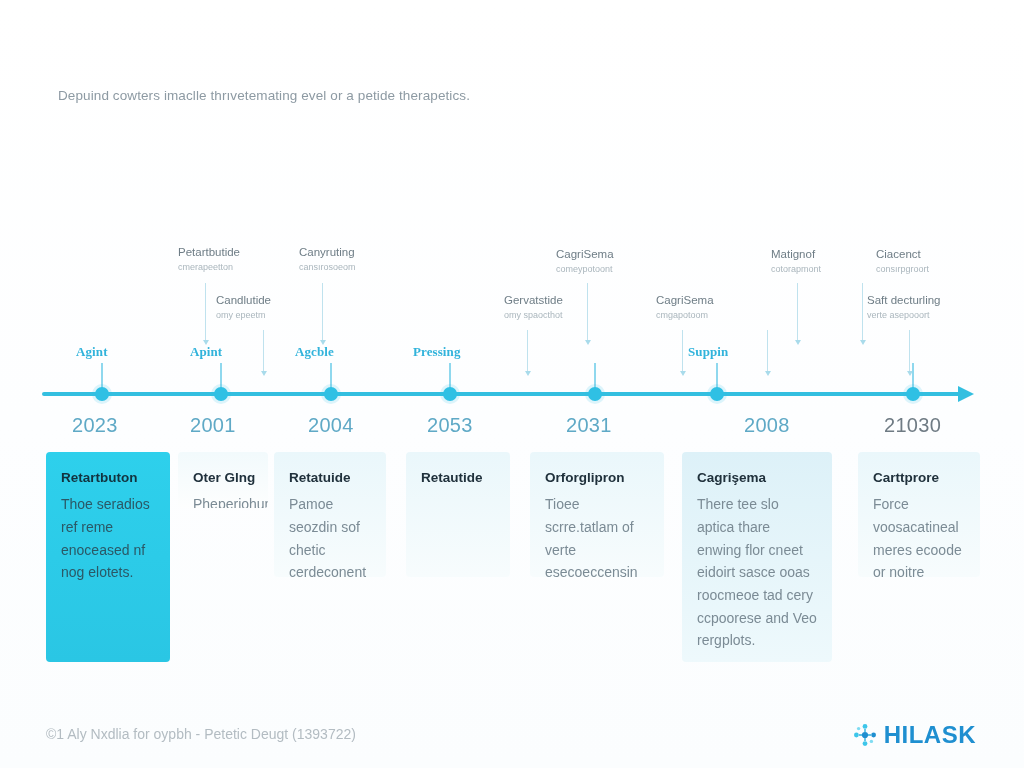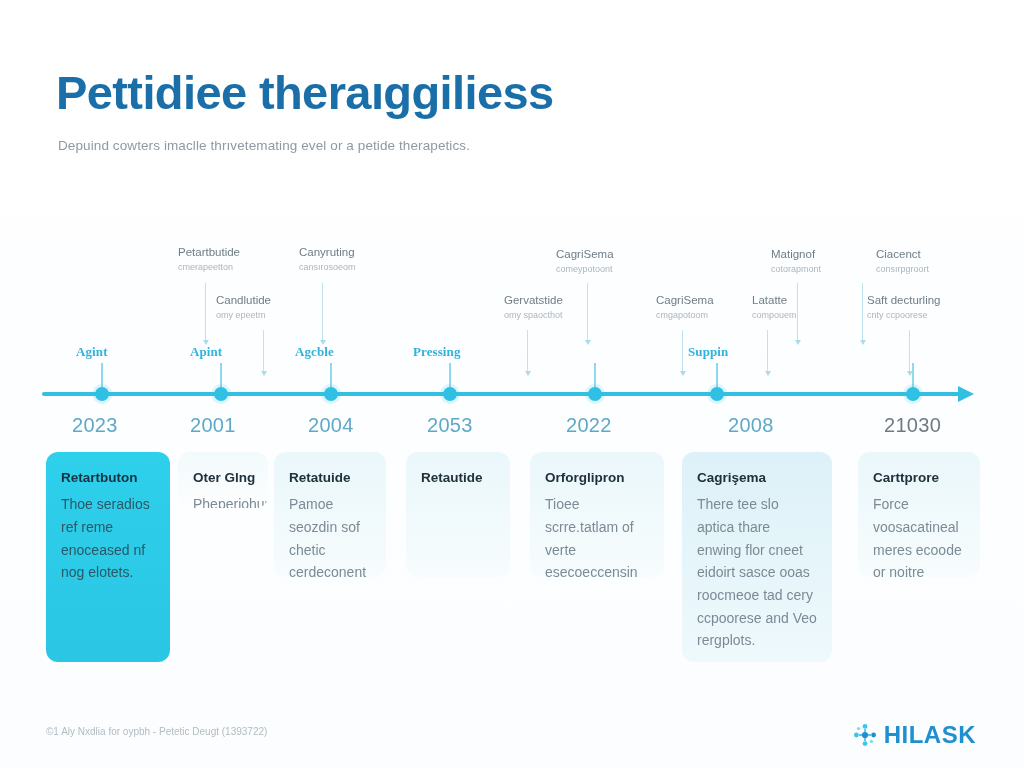--- a/index.html
+++ b/index.html
@@ -174,21 +174,21 @@
   .cards {
     position: absolute;
     left: 0;
     top: 452px;
     width: 1024px;
     height: 230px;
   }
   .card {
     position: absolute;
     top: 0;
-    border-radius: 12px;
+    border-radius: 4px;
     padding: 18px 15px 14px 15px;
     box-sizing: border-box;
     background: linear-gradient(180deg, #eaf7fb 0%, #f7fcfd 100%);
     overflow: hidden;
   }
   .card.pale  { background: linear-gradient(180deg, #ddf1f8 0%, #eef9fc 100%); }
   .card.faint { background: linear-gradient(180deg, #f2fafc 0%, #fdfefe 100%); }
   .card.accent {
     background: linear-gradient(180deg, #2ed0ec 0%, #2ac6e4 100%);
   }
@@ -207,21 +207,21 @@
     color: #7b8b95;
     margin: 0;
   }
   .card.accent .card-body { color: #2b5866; }
 
   
   .footer-note {
     position: absolute;
     left: 46px;
     top: 726px;
-    font-size: 10px;
+    font-size: 14px;
     color: #b3bcc2;
     white-space: nowrap;
   }
   .brand {
     position: absolute;
     right: 48px;
     top: 722px;
     display: flex;
     align-items: center;
     gap: 6px;
@@ -234,21 +234,20 @@
     line-height: 1;
   }
   .brand-mark { width: 26px; height: 26px; display: block; }
 </style>
 </head>
 <body>
 
 <div class="slide">
 
   <div class="header">
-    <h1 class="title">Pettidiee theraıggiliess</h1>
     <div class="subtitle">Depuind cowters imaclle thrıvetemating evel or a petide therapetics.</div>
   </div>
 
   <div class="callouts" id="callouts">
       <div class="callout" style="left: 178px; top: 10px;">
         <div class="c-title">Petartbutide</div>
         <div class="c-sub">cmerapeetton</div>
       </div>
       <div class="connector" style="left: 205px; top: 47px; height: 58px;"></div>
       <div class="callout" style="left: 216px; top: 58px;">
@@ -274,33 +273,29 @@
       <div class="callout" style="left: 656px; top: 58px;">
         <div class="c-title">CagriSema</div>
         <div class="c-sub">cmgapotoom</div>
       </div>
       <div class="connector" style="left: 682px; top: 94px; height: 42px;"></div>
       <div class="callout" style="left: 771px; top: 12px;">
         <div class="c-title">Matignof</div>
         <div class="c-sub">cotorapmont</div>
       </div>
       <div class="connector" style="left: 797px; top: 47px; height: 58px;"></div>
-      <div class="callout" style="left: 752px; top: 58px;">
-        <div class="c-title">Latatte</div>
-        <div class="c-sub">compouem</div>
-      </div>
       <div class="connector" style="left: 767px; top: 94px; height: 42px;"></div>
       <div class="callout" style="left: 848px; top: 12px; margin-left: 28px;">
         <div class="c-title">Ciacenct</div>
         <div class="c-sub">consırpgroort</div>
       </div>
       <div class="connector" style="left: 862px; top: 47px; height: 58px;"></div>
       <div class="callout" style="left: 867px; top: 58px;">
         <div class="c-title">Saft decturling</div>
-        <div class="c-sub">cnty ccpoorese</div>
+        <div class="c-sub">verte asepooort</div>
       </div>
       <div class="connector" style="left: 909px; top: 94px; height: 42px;"></div>
     </div>
 
   <div class="stages" id="stages">
       <div class="stage" style="left: 76px;">Agint</div>
       <div class="stage" style="left: 190px;">Apint</div>
       <div class="stage" style="left: 295px;">Agcble</div>
       <div class="stage" style="left: 413px;">Pressing</div>
       <div class="stage" style="left: 688px;">Suppin</div>
@@ -323,22 +318,22 @@
       <div class="dot" style="left: 588px;"></div>
       <div class="dot" style="left: 710px;"></div>
       <div class="dot" style="left: 906px;"></div>
     </div>
 
   <div class="years" id="years">
       <div class="year" style="left: 72px;">2023</div>
       <div class="year" style="left: 190px;">2001</div>
       <div class="year" style="left: 308px;">2004</div>
       <div class="year" style="left: 427px;">2053</div>
-      <div class="year" style="left: 566px;">2022</div>
-      <div class="year" style="left: 728px;">2008</div>
+      <div class="year" style="left: 566px;">2031</div>
+      <div class="year" style="left: 744px;">2008</div>
       <div class="year muted" style="left: 884px;">21030</div>
     </div>
 
   <div class="cards" id="cards">
       <div class="card accent" style="left: 46px; width: 124px; height: 210px;">
         <div class="card-title">Retartbuton</div>
         <div class="card-body">Thoe seradios ref reme enoceased nf nog elotets.</div>
       </div>
       <div class="card faint" style="left: 178px; width: 90px; height: 56px;">
         <div class="card-title">Oter Glng</div>

